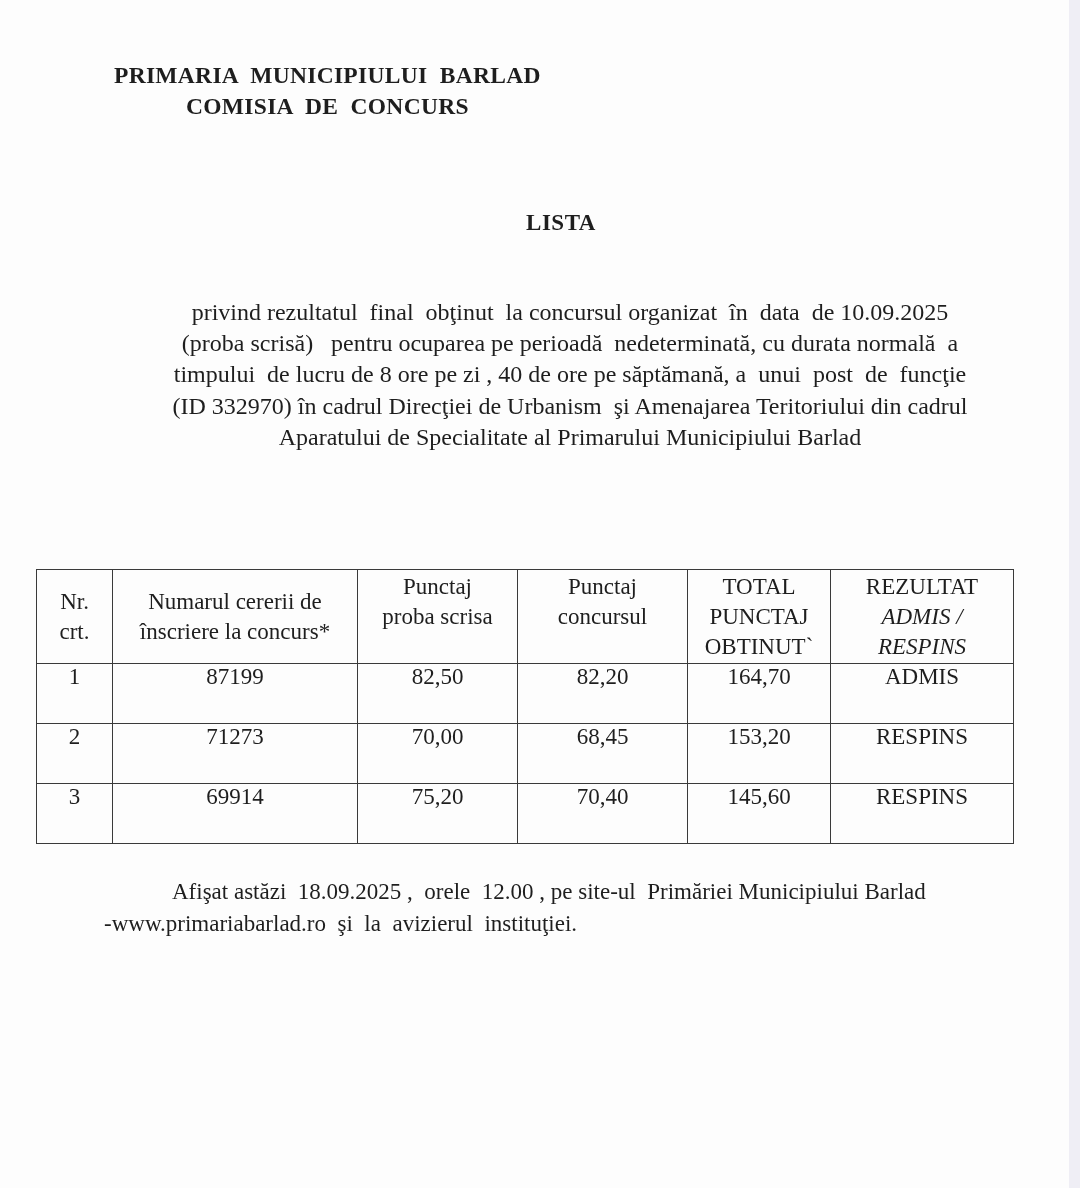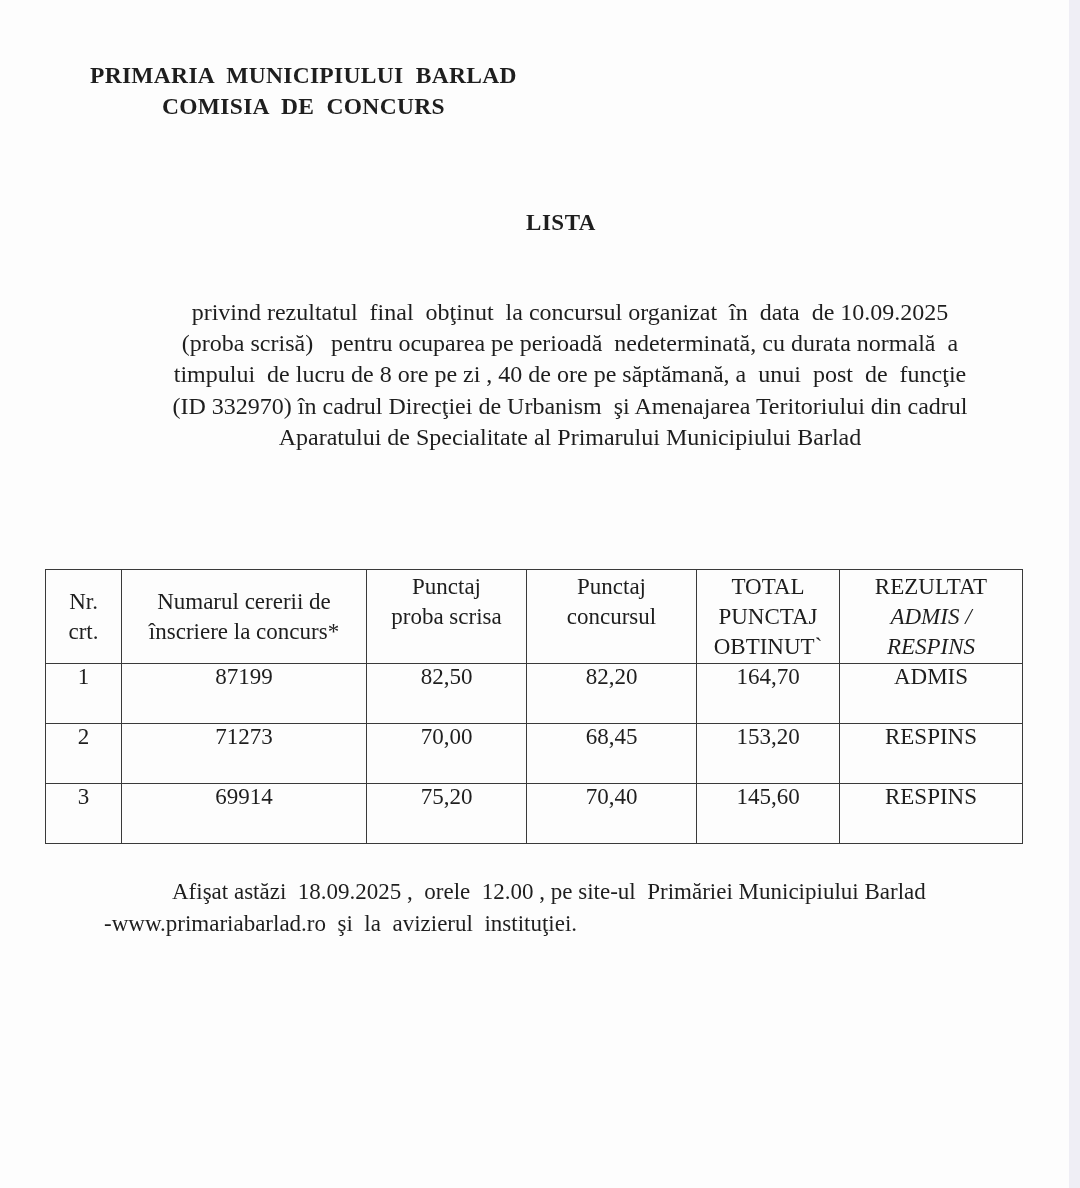--- a/index.html
+++ b/index.html
@@ -18,21 +18,21 @@
     .right-strip {
       position: absolute;
       top: 0;
       right: 0;
       width: 11px;
       height: 1188px;
       background: #efeef5;
     }
     .header {
       position: absolute;
-      left: 90px;
+      left: 114px;
       top: 60px;
       font-weight: bold;
       font-size: 23.5px;
       line-height: 31px;
       letter-spacing: 0.3px;
     }
     .header .line1 { white-space: pre; }
     .header .line2 { white-space: pre; padding-left: 72px; }
 
     .title {
@@ -52,21 +52,21 @@
       width: 900px;
       top: 297px;
       font-size: 24px;
       line-height: 31.2px;
       text-align: center;
     }
     .intro div { white-space: pre; }
 
     table.results {
       position: absolute;
-      left: 45px;
+      left: 36px;
       top: 569px;
       border-collapse: collapse;
       font-size: 23px;
       table-layout: fixed;
     }
     table.results th,
     table.results td {
       border: 1.5px solid #3a3a3a;
       text-align: center;
       vertical-align: top;

